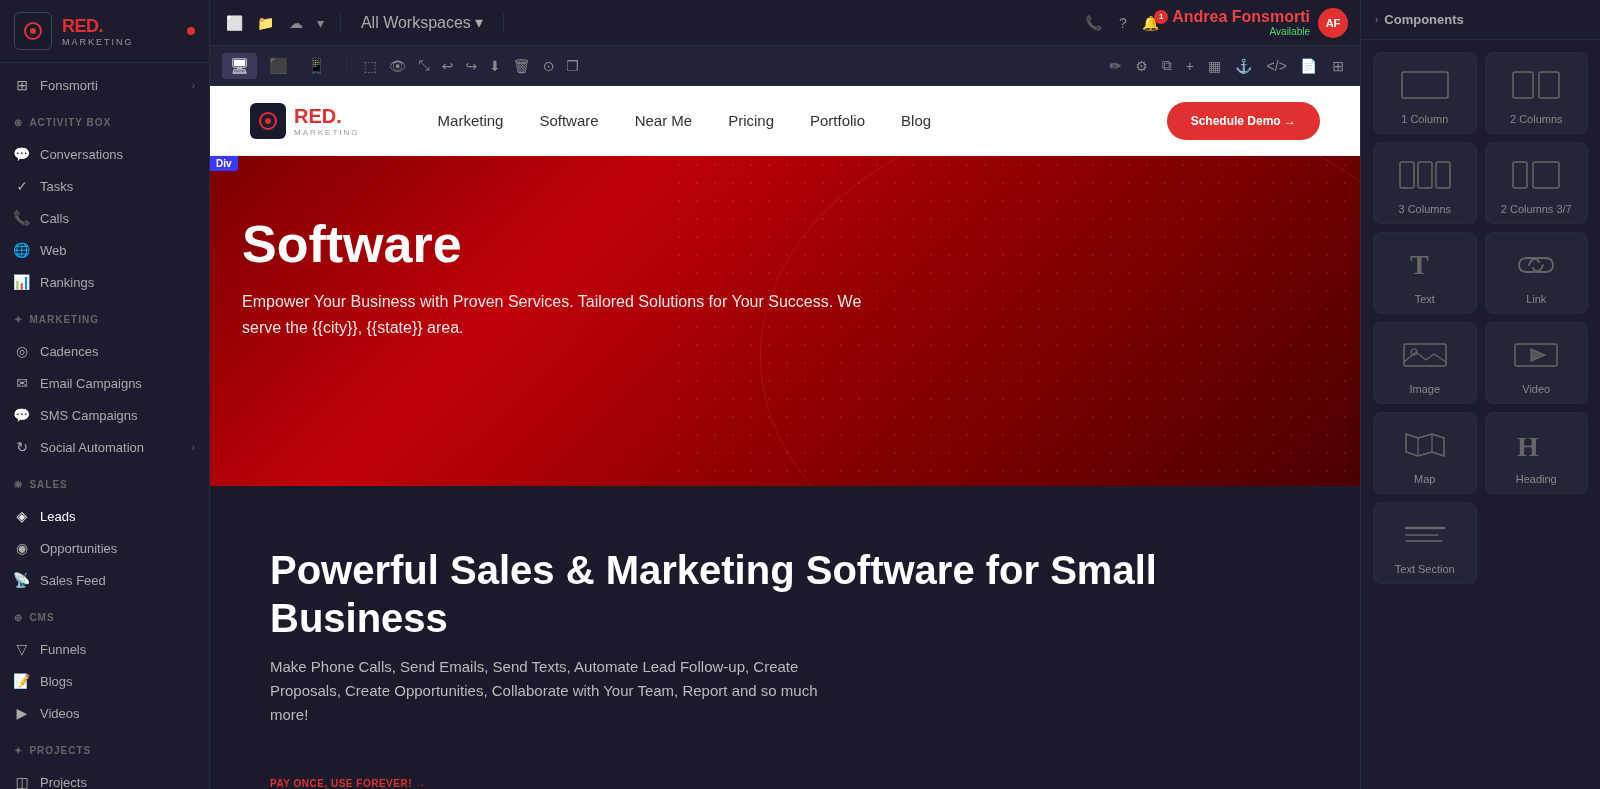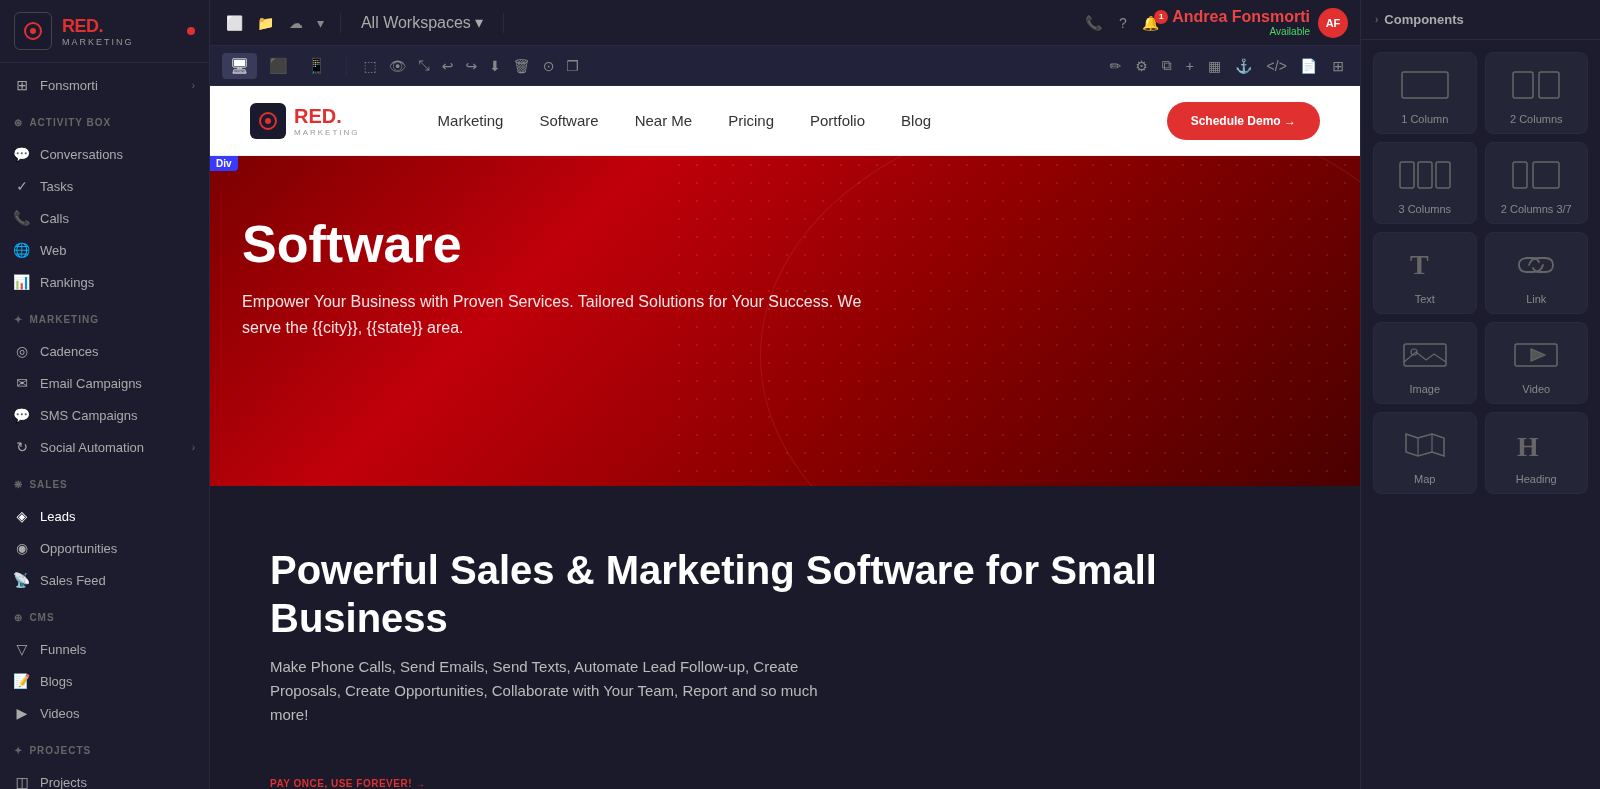--- a/index.html
+++ b/index.html
@@ -598,16 +598,26 @@
 
     <div class="component-item">
       <div class="component-icon">
         <svg width="54" height="34" viewBox="0 0 54 34">
           <text x="8" y="28" font-size="28" font-weight="900" fill="#666" font-family="serif">H</text>
         </svg>
       </div>
       <span class="component-label">Heading</span>
     </div>
 
+    <div class="component-item">
+      <div class="component-icon">
+        <svg width="54" height="34" viewBox="0 0 54 34" class="comp-svg">
+          <line x1="8" y1="10" x2="46" y2="10" stroke="#666" stroke-width="2.5" stroke-linecap="round"></line>
+          <line x1="8" y1="17" x2="40" y2="17" stroke="#666" stroke-width="1.5" stroke-linecap="round"></line>
+          <line x1="8" y1="23" x2="44" y2="23" stroke="#666" stroke-width="1.5" stroke-linecap="round"></line>
+        </svg>
+      </div>
+      <span class="component-label">Text Section</span>
+    </div>
 
 
   </div>
 </div>
 
 </body></html>

